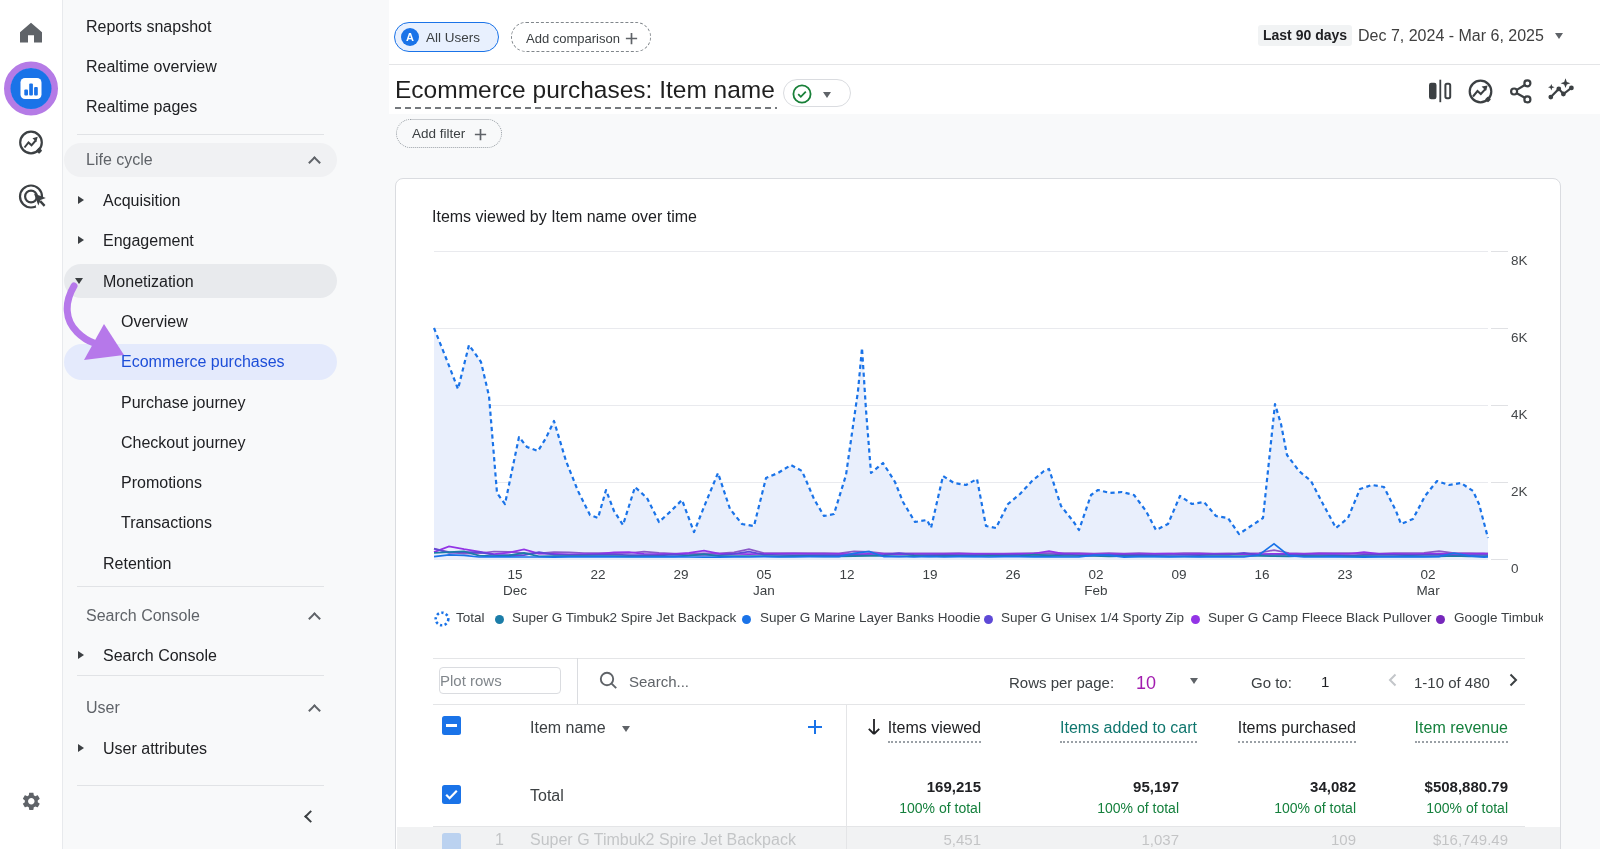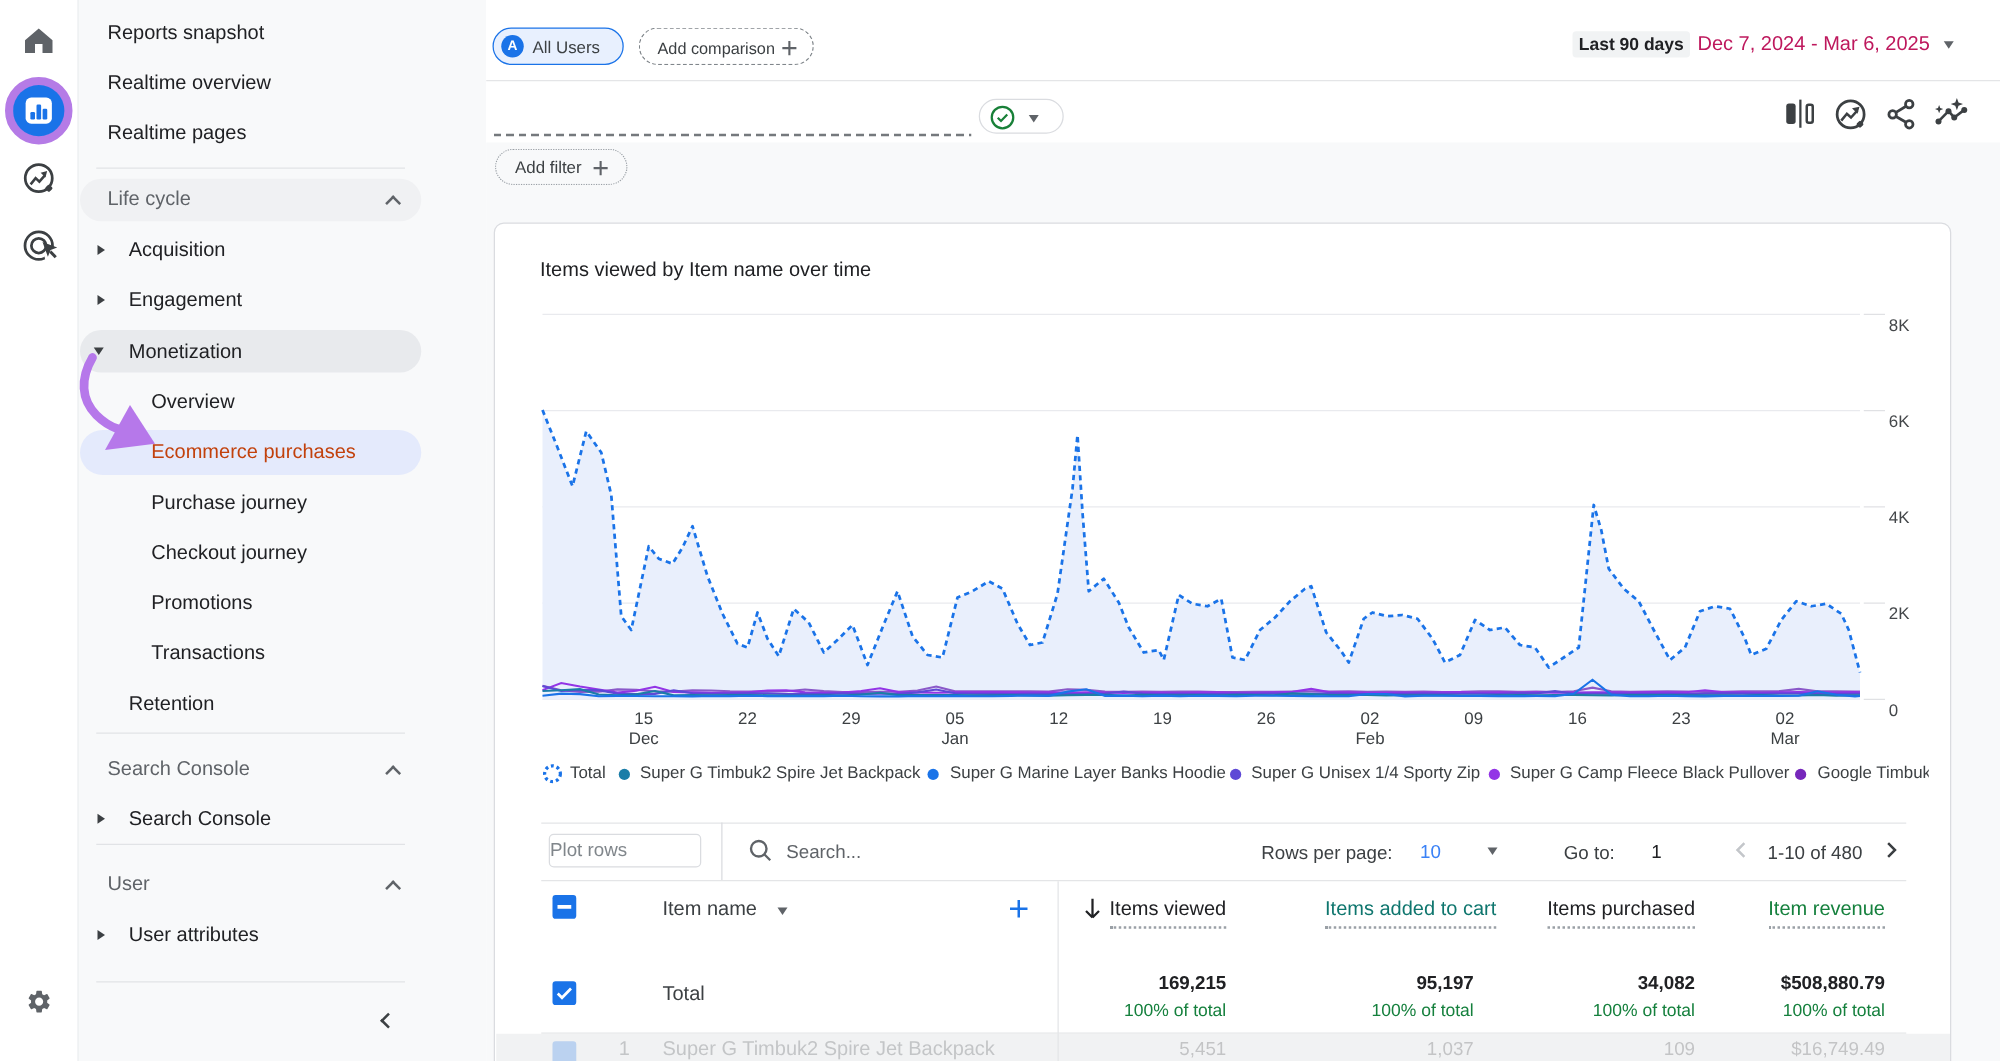--- a/index.html
+++ b/index.html
@@ -21,21 +21,21 @@
 #chipAU{left:5px;top:22px;width:105px;height:30px;background:#e8f0fe;border:1.5px solid #1a73e8}
 #chipAC{left:122px;top:22px;width:140px;height:30px;border:1px dashed #80868b;background:#fff}
 #chipAF{left:7px;top:119px;width:106px;height:29px;border:1px dotted #9aa0a6}
 .avA{position:absolute;left:6px;top:5px;width:18px;height:18px;border-radius:50%;background:#1a73e8;color:#fff;
 font-size:11px;font-weight:700;text-align:center;line-height:18px}
 #hdrdiv{position:absolute;left:0;top:64px;width:1211px;height:1px;background:#e4e5e7}
 #title{position:absolute;left:6px;top:76px;font-size:24.5px;color:#1f1f1f;white-space:nowrap}
 #ckpill{position:absolute;left:394px;top:79px;width:68px;height:28px;border:1px solid #dadce0;border-radius:14px;background:#fff}
 #datechip{position:absolute;left:869px;top:25px;height:21px;background:#f1f3f4;border-radius:3px;
 font-size:14px;font-weight:700;color:#202124;line-height:21px;padding:0 5px}
-#datetxt{position:absolute;left:969px;top:27px;font-size:16px;color:#be185d}
+#datetxt{position:absolute;left:969px;top:27px;font-size:16px;color:#404040}
 #card{position:absolute;left:6px;top:178px;width:1166px;height:700px;background:#fff;
 border:1px solid #dadce0;border-radius:8px}
 #ctitle{position:absolute;left:36px;top:29px;font-size:16px;font-weight:500;color:#202124}
 #daysel{position:absolute;left:996px;top:16px;width:134px;height:43px;border:1px solid #dadce0;border-radius:4px}
 #daysel span{position:absolute;left:17px;top:12px;font-size:14.5px;color:#202124}
 .legtxt{position:absolute;top:431px;font-size:13.5px;color:#3c4043;white-space:nowrap}
 .ldot{position:absolute;top:436px;width:9px;height:9px;border-radius:50%}
 .tb{position:absolute;white-space:nowrap}
 .num{font-weight:700;color:#202124;font-size:15px}
 .pct{font-size:14px;color:#15803d}
@@ -77,21 +77,21 @@
 <div class="ndiv" style="top:134px"></div>
 <div class="nitem nhead" style="left:23px;top:151px">Life cycle</div>
 <div class="chev" style="left:247px;top:158px"></div>
 <div class="tri tri-r" style="left:15px;top:196px"></div>
 <div class="nitem" style="left:40px;top:192px">Acquisition</div>
 <div class="tri tri-r" style="left:15px;top:236px"></div>
 <div class="nitem" style="left:40px;top:232px">Engagement</div>
 <div class="tri tri-d" style="left:12px;top:278px"></div>
 <div class="nitem" style="left:40px;top:273px">Monetization</div>
 <div class="nitem" style="left:58px;top:313px">Overview</div>
-<div class="nitem" style="left:58px;top:353px;color:#c2410c">Ecommerce purchases</div>
+<div class="nitem" style="left:58px;top:353px;color:#1d4ed8">Ecommerce purchases</div>
 <div class="nitem" style="left:58px;top:394px">Purchase journey</div>
 <div class="nitem" style="left:58px;top:434px">Checkout journey</div>
 <div class="nitem" style="left:58px;top:474px">Promotions</div>
 <div class="nitem" style="left:58px;top:514px">Transactions</div>
 <div class="nitem" style="left:40px;top:555px">Retention</div>
 <div class="ndiv" style="top:586px"></div>
 <div class="nitem nhead" style="left:23px;top:607px">Search Console</div>
 <div class="chev" style="left:247px;top:614px"></div>
 <div class="tri tri-r" style="left:15px;top:651px"></div>
 <div class="nitem" style="left:40px;top:647px">Search Console</div>
@@ -136,20 +136,21 @@
 <path d="M97.8 17.9l8-4.9M97.8 21.2l8 4.6" stroke="#3c4043" stroke-width="2.2"></path>
 <path d="M131.8 25.1l8-8.2 4.6 5.1 8-6.1" fill="none" stroke="#3c4043" stroke-width="2.1"></path>
 <circle cx="131.8" cy="25.1" r="2.4" fill="#3c4043"></circle>
       <circle cx="139.8" cy="16.9" r="2.4" fill="#3c4043"></circle>
 <circle cx="144.4" cy="22" r="2.4" fill="#3c4043"></circle>
       <circle cx="152.4" cy="15.9" r="2.4" fill="#3c4043"></circle>
 <path d="M132.3 11.9l.9 2.4 2.4.9-2.4.9-.9 2.4-.9-2.4-2.4-.9 2.4-.9z" fill="#3c4043"></path>
 <path d="M146.5 6.3l1.3 3.6 3.6 1.3-3.6 1.3-1.3 3.6-1.3-3.6-3.6-1.3 3.6-1.3z" fill="#3c4043"></path>
 </svg>
 <div id="hdrdiv"></div>
+<div id="title">Ecommerce purchases: Item name</div>
 <div class="abs" style="left:6px;top:107px;width:382px;height:2px;background:repeating-linear-gradient(90deg,#75797d 0 6px,transparent 6px 10px)"></div>
 <div id="ckpill">
 <svg class="abs" style="left:8px;top:3.5px" width="20" height="20" viewBox="0 0 20 20">
 <circle cx="10" cy="10" r="8.6" fill="none" stroke="#188038" stroke-width="1.8"></circle>
 <path d="M6.2 10.2l2.6 2.6 5-5.2" fill="none" stroke="#188038" stroke-width="1.8"></path>
       </svg>
 <div class="tri tri-d" style="left:39px;top:11.5px;border-top-color:#5f6368"></div>
 </div>
 <div class="chip" id="chipAF">
       <span style="position:absolute;left:15px;top:6px">Add filter</span>
@@ -218,21 +219,21 @@
 <div class="abs" style="left:37px;top:525px;width:1092px;height:1px;background:#e4e5e7"></div>
 <div class="abs" style="left:43px;top:488px;width:122px;height:27px;border:1px solid #dadce0;border-radius:4px;
 line-height:26px;font-size:15px;color:#80868b">Plot rows</div>
 <div class="abs" style="left:181px;top:479px;width:1px;height:46px;background:#dadce0"></div>
 <svg class="abs" style="left:202px;top:491px" width="21" height="21" viewBox="0 0 21 21">
 <circle cx="9" cy="9" r="6.2" fill="none" stroke="#5f6368" stroke-width="1.9"></circle>
 <path d="M13.6 13.6l4.6 4.6" stroke="#5f6368" stroke-width="1.9"></path>
       </svg>
 <div class="tb" style="left:233px;top:494px;font-size:15px;color:#5f6368">Search...</div>
 <div class="tb" style="left:613px;top:495px;font-size:15px;color:#3c4043">Rows per page:</div>
-<div class="tb" style="left:740px;top:494px;font-size:15px;color:#3b82f6">10</div>
+<div class="tb" style="left:740px;top:494px;font-size:18px;color:#a21caf">10</div>
 <div class="tri tri-d" style="left:794px;top:499px;border-top-color:#5f6368"></div>
 <div class="tb" style="left:855px;top:495px;font-size:15px;color:#3c4043">Go to:</div>
 <div class="tb" style="left:925px;top:494px;font-size:15px;color:#202124">1</div>
 <svg class="abs" style="left:988px;top:492px" width="18" height="18" viewBox="0 0 18 18">
 <path d="M11.5 3.5L6 9l5.5 5.5" fill="none" stroke="#c3c6ca" stroke-width="2"></path>
       </svg>
 <div class="tb" style="left:1018px;top:495px;font-size:15px;color:#3c4043">1-10 of 480</div>
 <svg class="abs" style="left:1108px;top:492px" width="18" height="18" viewBox="0 0 18 18">
 <path d="M6.5 3.5L12 9l-5.5 5.5" fill="none" stroke="#3c4043" stroke-width="2"></path>
       </svg>

